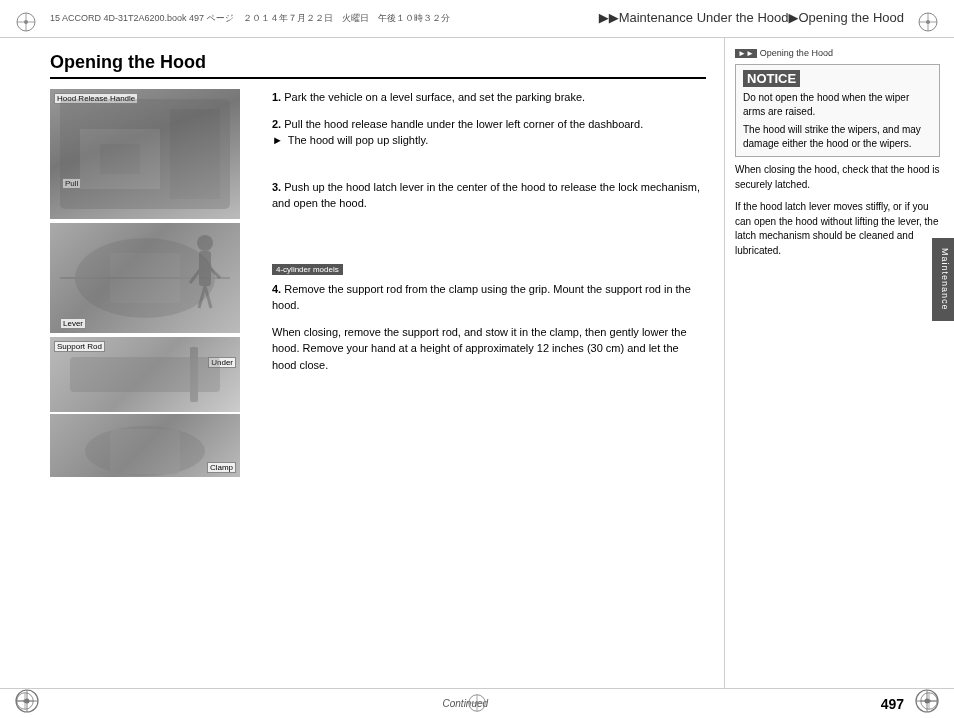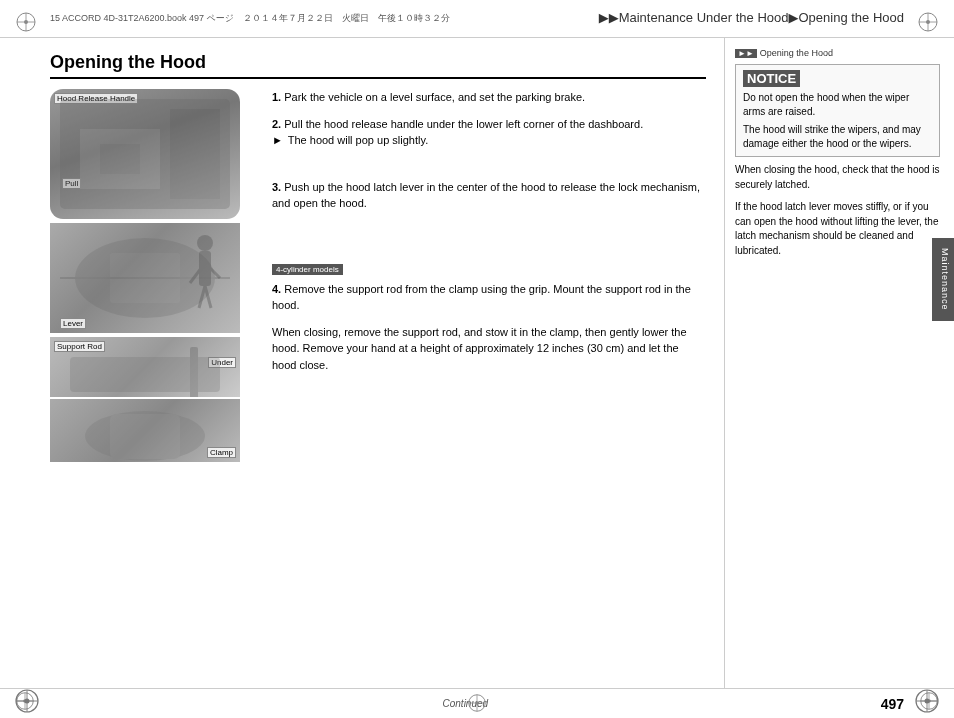--- a/index.html
+++ b/index.html
@@ -169,21 +169,20 @@
       font-style: italic;
     }
     .footer-page {
       font-size: 14px;
       font-weight: bold;
     }
 
     
     .car-img {
       background: linear-gradient(135deg, #b0b0b0 0%, #888 40%, #aaa 70%, #ccc 100%);
-      border-radius: 13px;
     }
     .img-inner-label {
       position: absolute;
       font-size: 8px;
       background: rgba(255,255,255,0.8);
       padding: 0 2px;
       border: 1px solid #888;
     }
 
     
@@ -265,21 +264,21 @@
               <rect x="14" y="18" width="12" height="35" rx="3" fill="#555"></rect>
               <line x1="20" y1="30" x2="5" y2="50" stroke="#555" stroke-width="3"></line>
               <line x1="20" y1="30" x2="35" y2="45" stroke="#555" stroke-width="3"></line>
               <line x1="20" y1="53" x2="14" y2="75" stroke="#555" stroke-width="3"></line>
               <line x1="20" y1="53" x2="26" y2="75" stroke="#555" stroke-width="3"></line>
             </svg>
           </div>
         </div>
 
         <div class="img-block" style="margin-bottom:2px;">
-          <div class="img-placeholder" style="width:190px;height:60px;background:linear-gradient(135deg,#bbb 0%,#999 50%,#ccc 100%);position:relative;">
+          <div class="img-placeholder" style="width:190px;height:75px;background:linear-gradient(135deg,#bbb 0%,#999 50%,#ccc 100%);position:relative;">
             <div class="img-inner-label" style="top:4px;left:4px;">Support Rod</div>
             <div class="img-inner-label" style="top:20px;right:4px;">Under</div>
             <svg width="190" height="75" style="position:absolute;top:0;left:0;opacity:0.3;">
               <rect x="20" y="20" width="150" height="35" rx="4" fill="#777"></rect>
               <rect x="140" y="10" width="8" height="55" rx="2" fill="#555"></rect>
             </svg>
           </div>
         </div>
 
         <div class="img-block">

